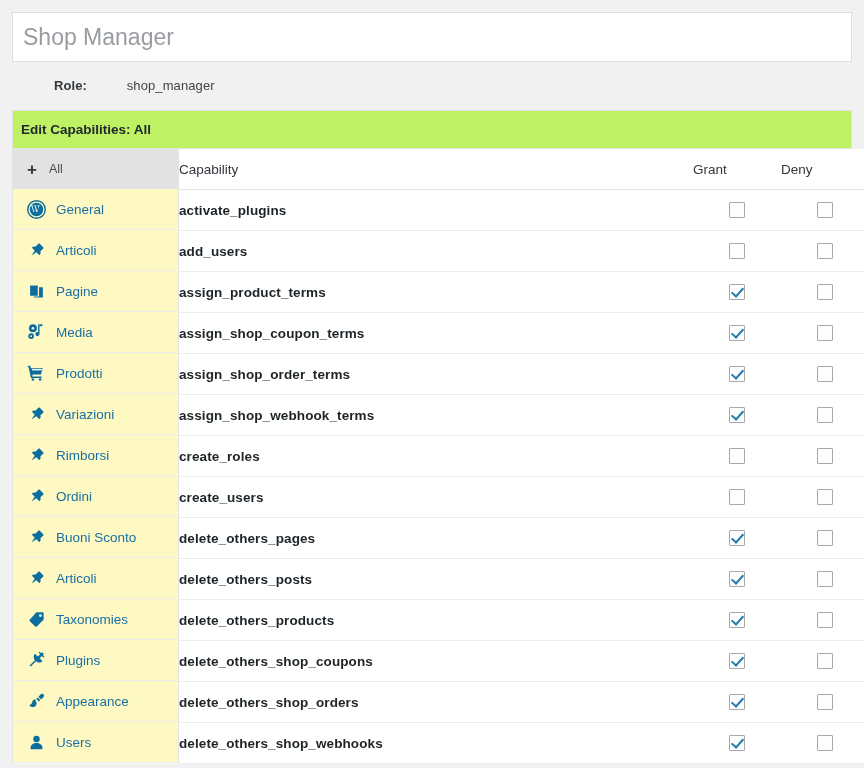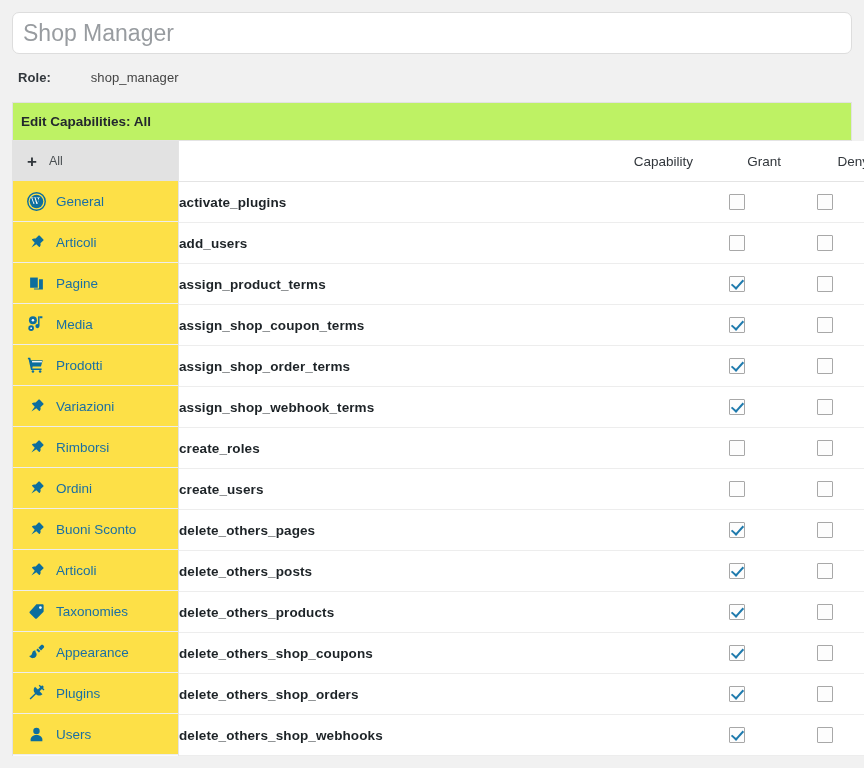--- a/index.html
+++ b/index.html
@@ -23,43 +23,43 @@
   }
 
   
   .title-wrap {
     padding: 12px 12px 0 12px;
     box-sizing: border-box;
   }
   .role-title-input {
     display: block;
     width: 840px;
-    height: 42px;
+    height: 50px;
     box-sizing: border-box;
     border: 1px solid #ddd;
     background: #fff;
     color: #989ca0;
     font-family: "Liberation Sans", sans-serif;
     font-size: 23px;
     font-weight: 400;
     line-height: 40px;
     padding: 0 10px;
     outline: none;
-    border-radius: 7px;
+    border-radius: 0;
   }
   .role-title-input::placeholder { color: #989ca0; }
 
   
   .role-line {
     padding: 16px 0 0 18px;
     font-size: 13px;
     color: #444;
     letter-spacing: 0.1px;
   }
-  .role-line .role-label { font-weight: 700; color: #32373c; }
+  .role-line .role-label { font-weight: 700; color: #32373c; margin-left: 36px; }
   .role-line .role-value { font-weight: 400; color: #444; margin-left: 36px; }
 
   
   .caps-panel {
     margin: 17px 12px 0 12px;
     background: #fff;
     border: 1px solid #e2e2e2;
     border-bottom: none;
     box-sizing: border-box;
     width: 840px;
@@ -117,21 +117,21 @@
   .side-item {
     height: 41px;
     display: flex;
     align-items: center;
     padding-left: 12px;
     box-sizing: border-box;
     border-bottom: 1px solid #ededed;
     color: #0073aa;
     font-size: 13.5px;
     cursor: pointer;
-    background: #fde047;
+    background: #fef9c3;
   }
   .side-item .ico {
     width: 22px;
     height: 20px;
     flex: 0 0 22px;
     margin-right: 9px;
     display: inline-flex;
     align-items: center;
     justify-content: center;
     color: #0c6e9e;
@@ -143,21 +143,21 @@
   table.caps {
     width: 100%;
     border-collapse: collapse;
     table-layout: fixed;
   }
   table.caps th {
     height: 40px;
     font-size: 13.5px;
     font-weight: 400;
     color: #32373c;
-    text-align: right;
+    text-align: left;
     padding: 0;
     border-bottom: 1px solid #e4e4e4;
     background: #fff;
     vertical-align: middle;
   }
   th.col-cap { padding-left: 16px; }
   th.col-grant, th.col-deny { text-align: center; }
   col.cap-w  { width: 514px; }
   col.grant-w{ width: 88px; }
   col.deny-w { width: 88px; }
@@ -326,34 +326,34 @@
                 <svg width="17" height="17" viewBox="0 0 20 20">
                   <path fill="currentColor" d="M10.4 1.6H17c.8 0 1.4.6 1.4 1.4v6.6c0 .4-.2.7-.4 1l-7.6 7.6c-.6.6-1.5.6-2 0L2.2 12c-.6-.6-.6-1.5 0-2L9.4 2c.3-.3.6-.4 1-.4z"></path>
                   <circle cx="14.6" cy="5.4" r="1.6" fill="#fafafa"></circle>
                 </svg>
               </span>
               <span class="side-label">Taxonomies</span>
             </div>
             <div class="side-item">
               <span class="ico">
                 <svg width="18" height="18" viewBox="0 0 20 20">
+                  <path fill="currentColor" d="M16.9 1.4l-1.1 1.1-1.7-1.7-1.1 1.1 1.7 1.7-2.6 2.6-3.2-3.2c-2 2-2 5.2 0 7.2l-6 6 1.1 1.1 6-6c2 2 5.2 2 7.2 0l-3.2-3.2 2.6-2.6 1.7 1.7 1.1-1.1-1.7-1.7 1.1-1.1-1.9-1.9z"></path>
+                </svg>
+              </span>
+              <span class="side-label">Plugins</span>
+            </div>
+            <div class="side-item">
+              <span class="ico">
+                <svg width="18" height="18" viewBox="0 0 20 20">
                   <path fill="currentColor" d="M17.8 2.3c-.6-.6-1.5-.6-2.1 0l-3 3 2.9 2.9 3-3c.6-.6.6-1.6 0-2.2l-.8-.7z"></path>
                   <path fill="currentColor" d="M11.9 6.1l-1.6 1.6 2.9 2.9 1.6-1.6z"></path>
                   <path fill="currentColor" d="M9.5 8.5c-1.3-.5-2.7.2-3.3 1.4-.6 1.2-.5 2.3-1.4 3.3-.8.9-2.4 1.2-2.4 1.2s1.5 2.7 4.4 2.4c2.6-.3 4.1-2.4 3.9-4.4-.1-1-.5-1.8-1.2-2.4z"></path>
                 </svg>
               </span>
               <span class="side-label">Appearance</span>
-            </div>
-            <div class="side-item">
-              <span class="ico">
-                <svg width="18" height="18" viewBox="0 0 20 20">
-                  <path fill="currentColor" d="M16.9 1.4l-1.1 1.1-1.7-1.7-1.1 1.1 1.7 1.7-2.6 2.6-3.2-3.2c-2 2-2 5.2 0 7.2l-6 6 1.1 1.1 6-6c2 2 5.2 2 7.2 0l-3.2-3.2 2.6-2.6 1.7 1.7 1.1-1.1-1.7-1.7 1.1-1.1-1.9-1.9z"></path>
-                </svg>
-              </span>
-              <span class="side-label">Plugins</span>
             </div>
             <div class="side-item">
               <span class="ico">
                 <svg width="17" height="17" viewBox="0 0 20 20">
                   <circle cx="10" cy="5.8" r="3.8" fill="currentColor"></circle>
                   <path fill="currentColor" d="M10 10.6c-3.8 0-6.9 2.3-6.9 5.1v2.1h13.8v-2.1c0-2.8-3.1-5.1-6.9-5.1z"></path>
                 </svg>
               </span>
               <span class="side-label">Users</span>
             </div>

